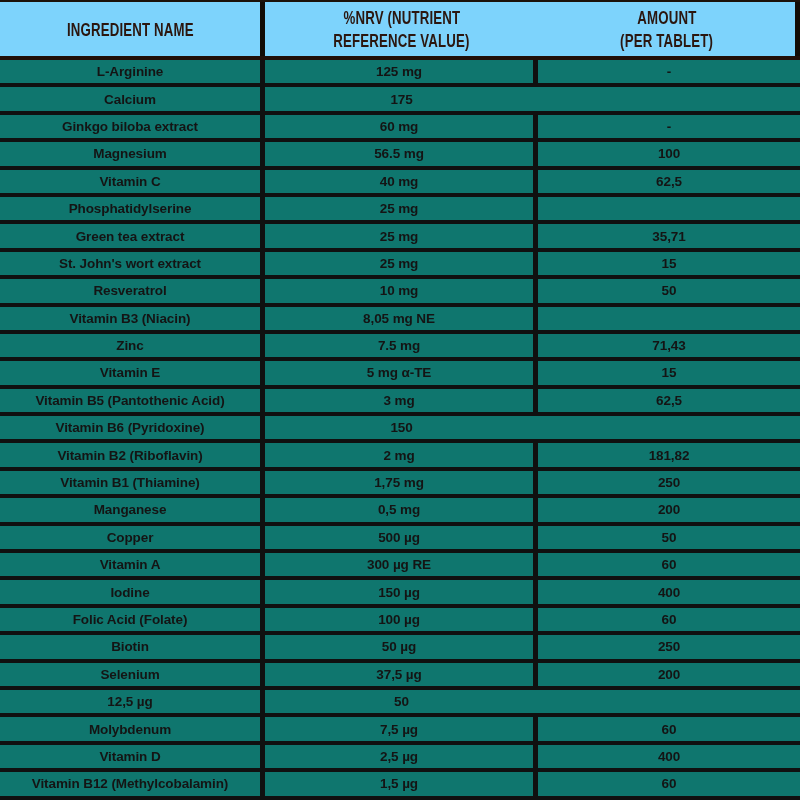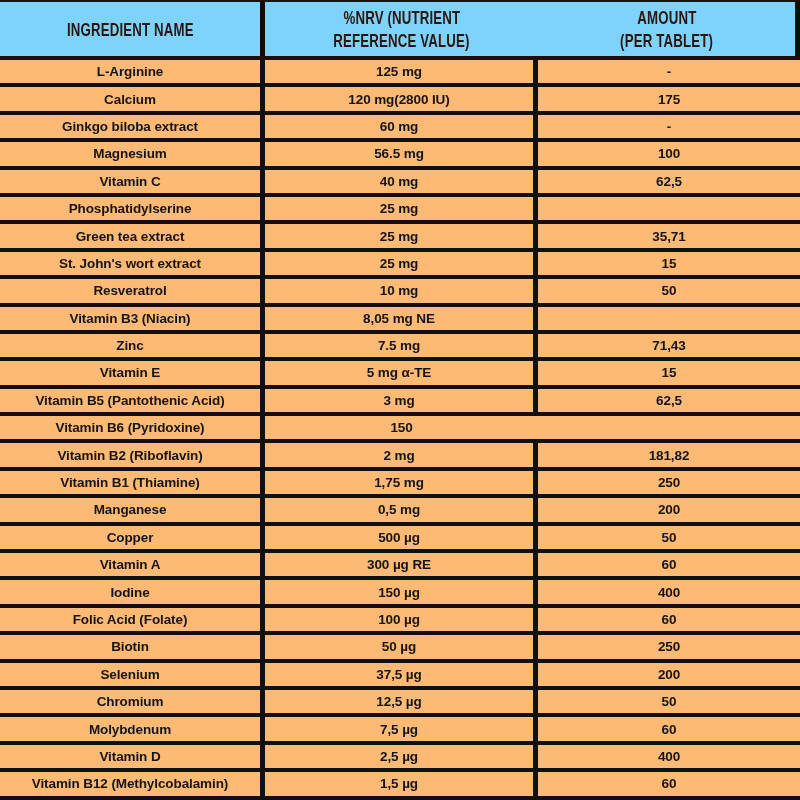--- a/index.html
+++ b/index.html
@@ -41,21 +41,21 @@
     transform: scaleX(0.78) scaleY(1.12);
     transform-origin: center;
     white-space: nowrap;
     letter-spacing: 0.2px;
   }
   
   .tbody { flex: 1 1 auto; display: flex; flex-direction: column; }
   .row {
     height: 27.4px;
     flex: 0 0 27.4px;
-    background: #fdba74;
+    background: #0f766e;
     border-bottom: 4px solid #101010;
     display: grid;
     grid-template-columns: 265px 273px 262px;
   }
   .td {
     display: flex;
     align-items: center;
     justify-content: center;
     font-weight: 700;
     font-size: 13.5px;
@@ -87,21 +87,20 @@
 
   <div class="tbody">
   <div class="row">
     <div class="td divider">L-Arginine</div>
     <div class="td divider">125 mg</div>
     <div class="td">-</div>
   </div>
 
   <div class="row">
     <div class="td divider">Calcium</div>
-    <div class="td divider">120 mg(2800 IU)</div>
     <div class="td">175</div>
   </div>
 
   <div class="row">
     <div class="td divider">Ginkgo biloba extract</div>
     <div class="td divider">60 mg</div>
     <div class="td">-</div>
   </div>
 
   <div class="row">
@@ -215,21 +214,20 @@
     <div class="td">250</div>
   </div>
 
   <div class="row">
     <div class="td divider">Selenium</div>
     <div class="td divider">37,5 µg</div>
     <div class="td">200</div>
   </div>
 
   <div class="row">
-    <div class="td divider">Chromium</div>
     <div class="td divider">12,5 µg</div>
     <div class="td">50</div>
   </div>
 
   <div class="row">
     <div class="td divider">Molybdenum</div>
     <div class="td divider">7,5 µg</div>
     <div class="td">60</div>
   </div>
 

